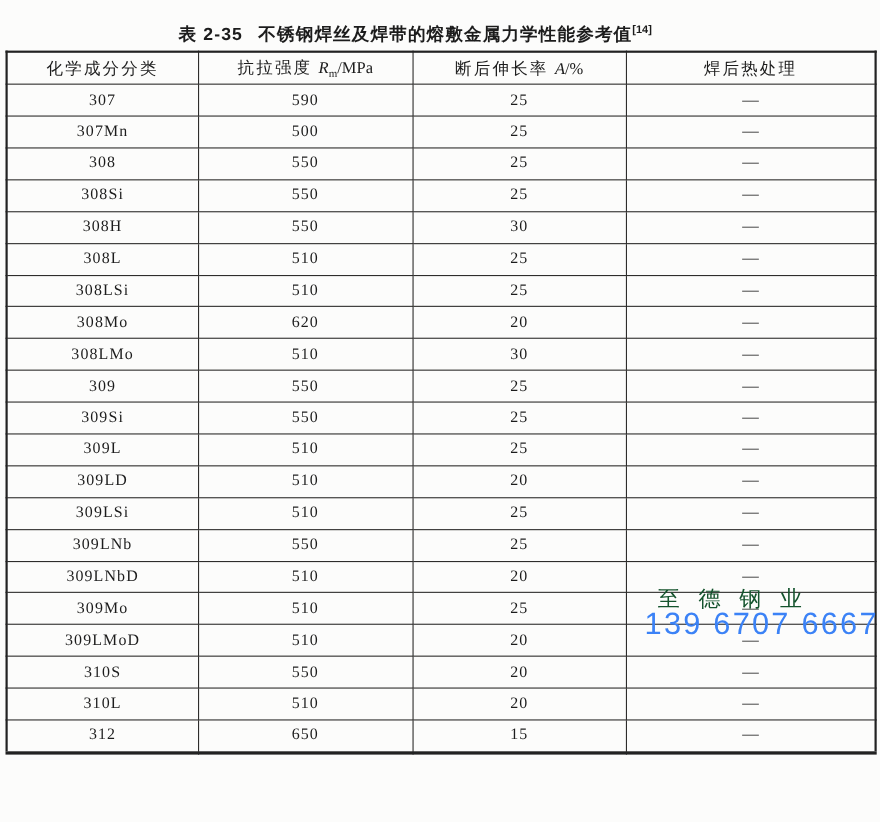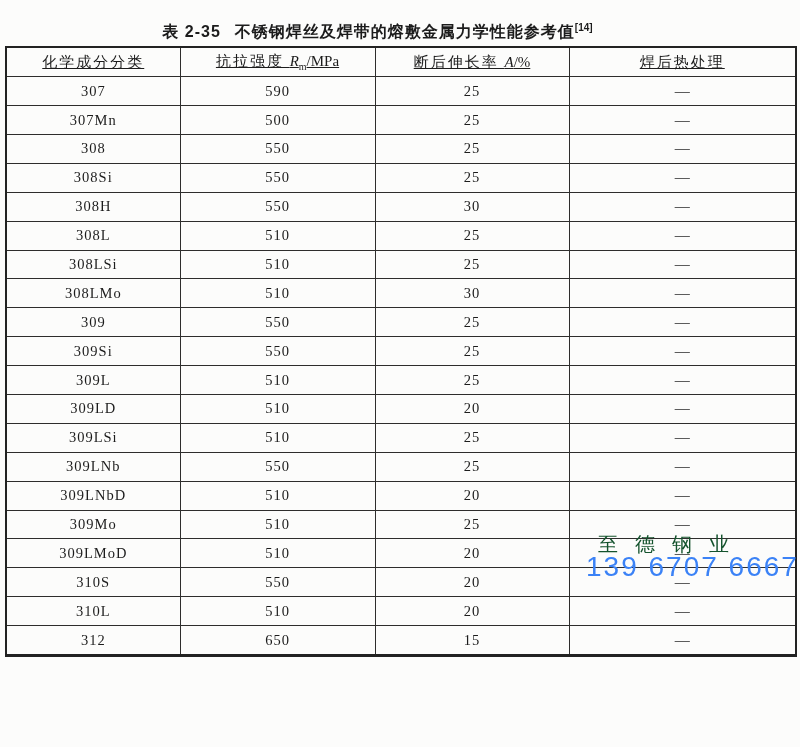--- a/index.html
+++ b/index.html
@@ -49,21 +49,20 @@
     vertical-align: middle;
     height: 27.9px;
     padding: 0;
     font-size: 14.5px;
     overflow: hidden;
   }
   thead th {
     font-weight: normal;
     font-size: 15px;
     letter-spacing: 2px;
-    text-decoration: underline;
   }
   thead th .sym {
     font-style: italic;
     letter-spacing: 0;
   }
   thead th .plain {
     letter-spacing: 0;
   }
   thead th sub {
     font-size: 10px;
@@ -169,20 +168,26 @@
     <td class="c-pwht">—</td>
   </tr>
 
   <tr>
     <td class="c-grade">308LSi</td>
     <td class="c-rm">510</td>
     <td class="c-a">25</td>
     <td class="c-pwht">—</td>
   </tr>
 
+  <tr>
+    <td class="c-grade">308Mo</td>
+    <td class="c-rm">620</td>
+    <td class="c-a">20</td>
+    <td class="c-pwht">—</td>
+  </tr>
 
   <tr>
     <td class="c-grade">308LMo</td>
     <td class="c-rm">510</td>
     <td class="c-a">30</td>
     <td class="c-pwht">—</td>
   </tr>
 
   <tr>
     <td class="c-grade">309</td>

